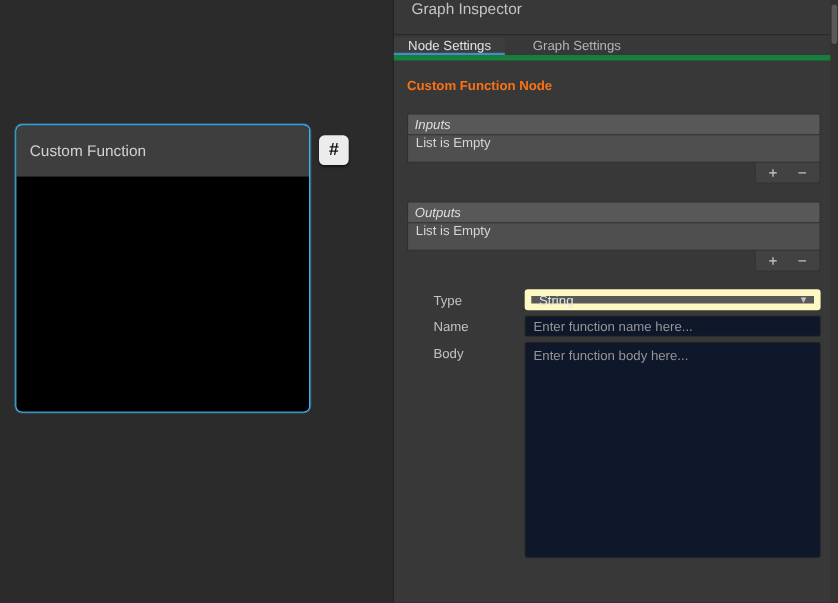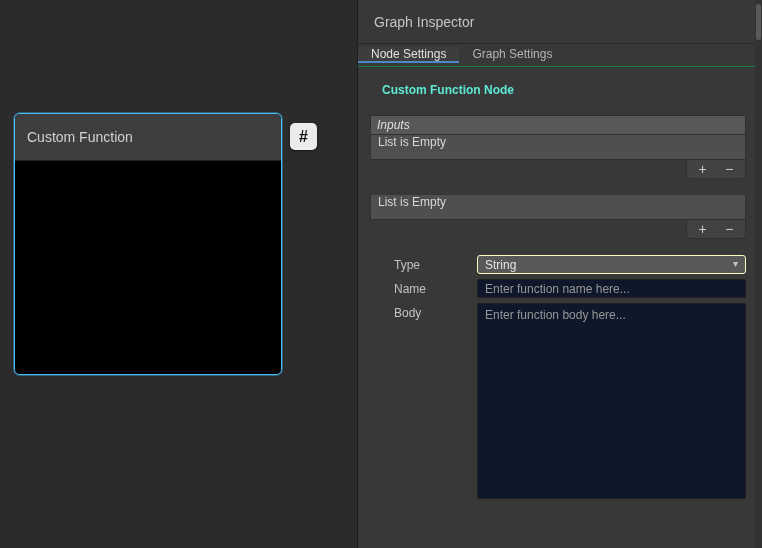--- a/index.html
+++ b/index.html
@@ -41,45 +41,46 @@
     box-shadow:0 1px 2px rgba(0,0,0,.5);
   }
 
   
   .inspector {
     position:absolute; left:357px; top:0; width:405px; height:548px;
     background:#383838;
     border-left:1px solid #1f1f1f;
   }
   .inspector-header {
-    height:44px; display:flex; align-items:center;
+    height:32px; display:flex; 
     padding-left:16px;
     color:#c4c4c4; font-size:14px;
     border-bottom:1px solid #2a2a2a;
   }
   .tabbar {
-    height:23px; display:flex; align-items:center;
-    border-bottom:1px solid #15803d;
+    height:23px; display:flex; align-items:flex-end;
+    border-bottom:5px solid #15803d;
+    gap:12px;
   }
   .tab {
     display:flex; align-items:center;
     padding:0 13px;
     font-size:12px; color:#b4b4b4;
     border-bottom:2px solid transparent;
     cursor:default;
   }
   .tab.active {
     color:#e2e2e2;
     border-bottom:2px solid #4c87c7;
     background:#3d3d3d;
   }
   .content { padding:10px 16px 0 12px; }
   .section-title {
-    font-size:12px; font-weight:bold; color:#5eead4;
-    margin:6px 0 18px 12px;
+    font-size:12px; font-weight:bold; color:#f97316;
+    margin:6px 0 18px 0;
   }
 
   
   .rlist { margin-bottom:16px; }
   .rlist-header {
     height:20px; background:#585858;
     border:1px solid #303030; border-radius:2px 2px 0 0;
     display:flex; align-items:center; padding-left:6px;
     font-size:12px; color:#dedede;font-style:italic;
   }
@@ -105,21 +106,21 @@
   
   .field-row { display:flex; align-items:flex-start; margin-bottom:5px;margin-left:24px; }
   .field-label {
     width:83px; flex:0 0 83px;
     font-size:12px; color:#c2c2c2;
     padding-top:3px;
   }
   .dropdown {
     flex:1; height:19px;
     background:#585858;
-    border:1px solid #fef9c3; border-radius:3px;
+    border:6px solid #fef9c3; border-radius:3px;
     display:flex; align-items:center;
     padding:0 7px;
     font-size:12px; color:#e4e4e4;
   }
   .dropdown-arrow {
     margin-left:auto; font-size:10px; color:#c4c4c4;
     transform:translateY(-1px);
   }
   .text-input, .text-area {
     flex:1;
@@ -190,20 +191,23 @@
       </div>
       <div class="rlist-footer-wrap">
         <div class="rlist-footer">
           <span class="rlist-btn">+</span>
           <span class="rlist-btn">−</span>
         </div>
       </div>
     </div>
 
     <div class="rlist">
+      <div class="rlist-header">
+        <span>Outputs</span>
+      </div>
       <div class="rlist-row">
         <span>List is Empty</span>
       </div>
       <div class="rlist-footer-wrap">
         <div class="rlist-footer">
           <span class="rlist-btn">+</span>
           <span class="rlist-btn">−</span>
         </div>
       </div>
     </div>

